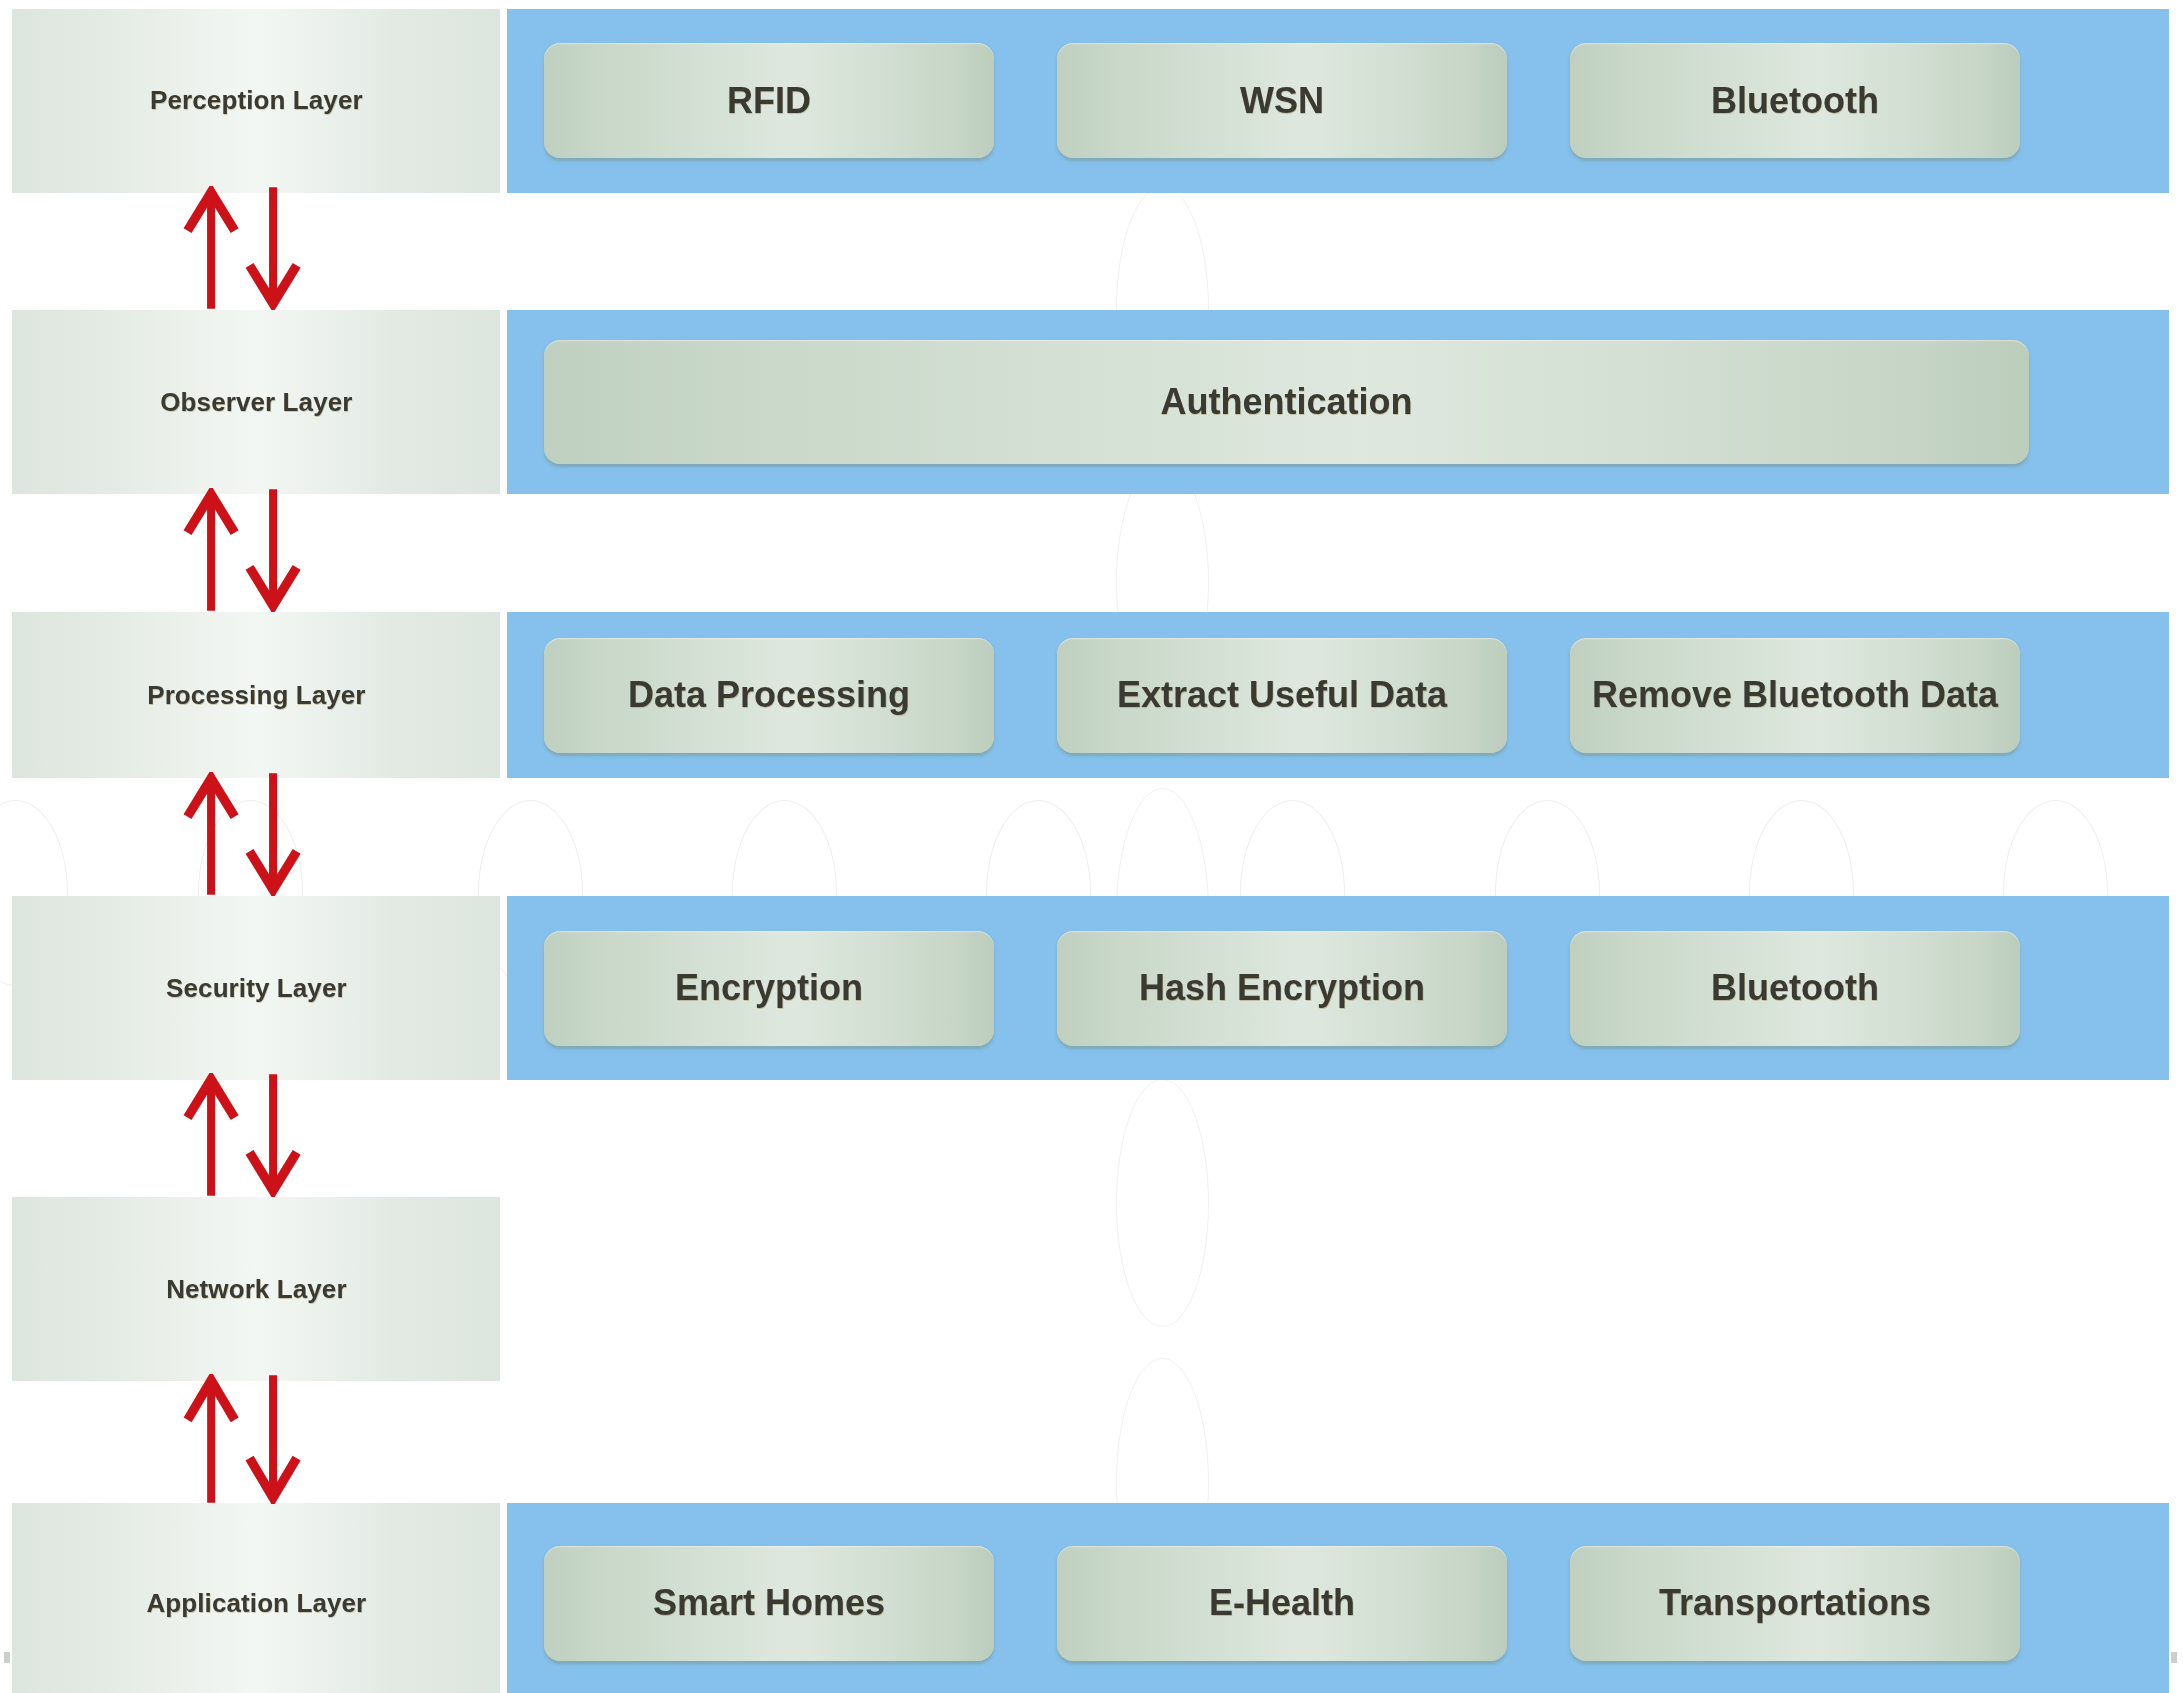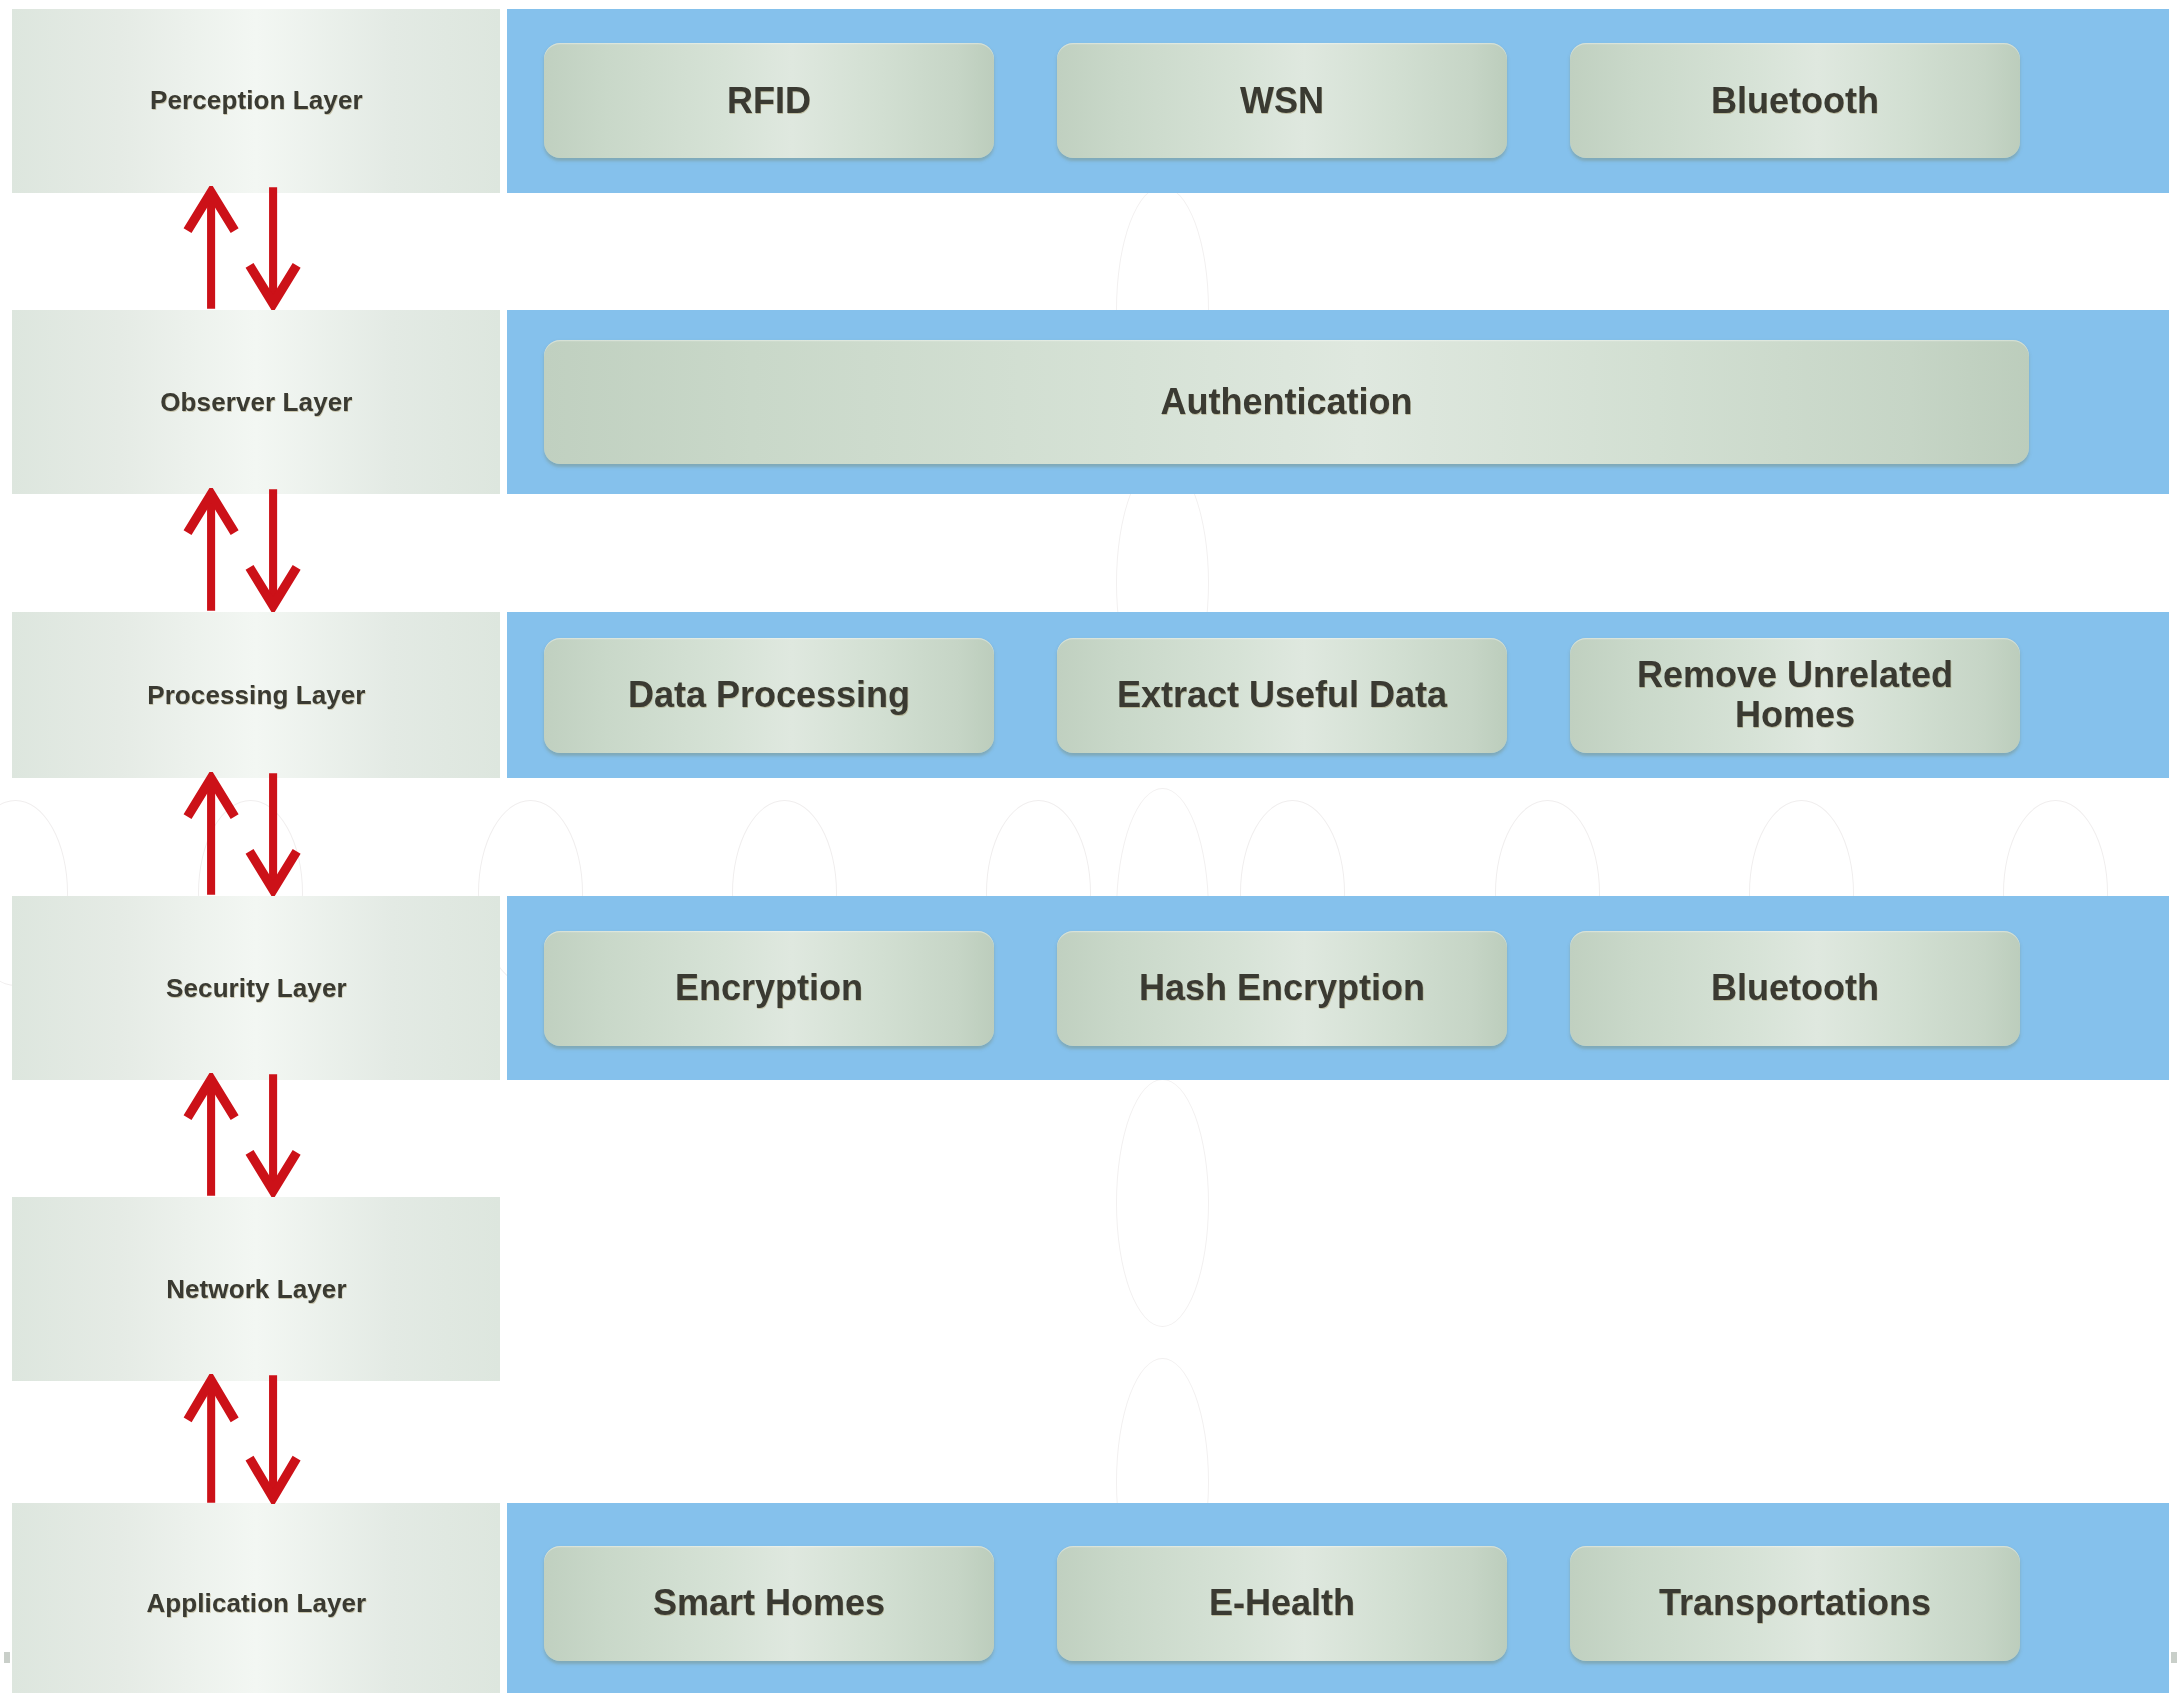--- a/index.html
+++ b/index.html
@@ -164,21 +164,21 @@
     <div class="row-band">
       <div class="pill w-std">
         <span class="pill-text">Data Processing</span>
       </div>
       <div class="gap-std"></div>
       <div class="pill w-std">
         <span class="pill-text">Extract Useful Data</span>
       </div>
       <div class="gap-std"></div>
       <div class="pill w-std">
-        <span class="pill-text">Remove Unrelated Homes</span>
+        <span class="pill-text">Remove Bluetooth Data</span>
       </div>
     </div>
   </div>
 
   <div class="arrowgroup" style="left:180px; top:772px;">
     <svg width="149" height="124" viewBox="0 0 240 200">
       <g fill="none" stroke="#cc1118" stroke-width="13" stroke-linecap="butt">
         <line x1="50" y1="198" x2="50" y2="12"></line>
         <polyline points="12,72 50,10 88,72" stroke-width="15"></polyline>
         <line x1="150" y1="2" x2="150" y2="188"></line>

